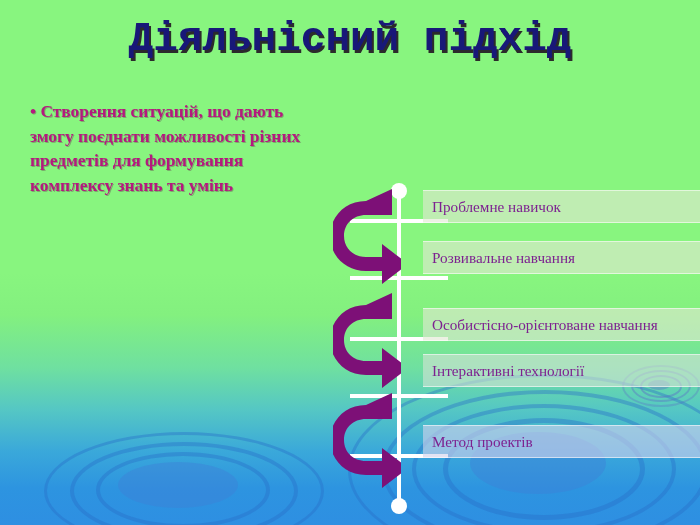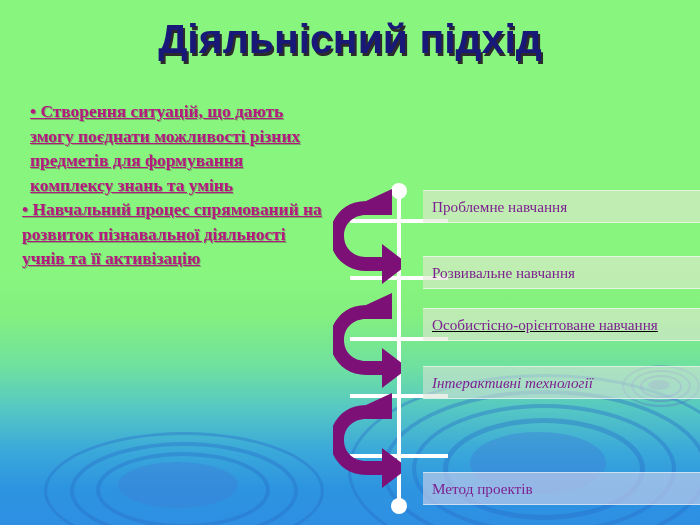--- a/index.html
+++ b/index.html
@@ -46,41 +46,40 @@
     background: rgba(62, 128, 214, 0.45);
   }
 
   
   #title {
     position: absolute;
     left: 0;
     top: 16px;
     width: 700px;
     text-align: center;
-    font-family: Liberation Sans, sans-serif;
+    font-family: Liberation Mono, monospace;
     font-weight: bold;
     font-size: 41px;
     letter-spacing: 0px;
     color: #181878;
     text-shadow: 2px 3px 0 #2b2b2b;
     white-space: nowrap;
   }
 
   
   #body-text {
     position: absolute;
     left: 22px;
     top: 99px;
     width: 300px;
     font-size: 17.4px;
     font-weight: bold;
     line-height: 24.5px;
     color: #b4197e;
     text-shadow: 1px 1px 0 rgba(90,0,60,0.30);
-    text-decoration: underline;
   }
   #body-text p {
     margin: 0;
     text-indent: 0;
   }
   #body-text .lead {
     padding-left: 8px;
   }
 
   
@@ -162,21 +161,20 @@
     <div class="ripple-fill" style="left:648px; top:380px; width:22px; height:10px; background:rgba(90,110,200,0.40);"></div>
     <div class="ripple" style="left:640px; top:375px; width:38px; height:19px; border-width:2px; border-color:rgba(90,110,200,0.45);"></div>
     <div class="ripple" style="left:631px; top:370px; width:56px; height:28px; border-width:2px; border-color:rgba(90,110,200,0.40);"></div>
     <div class="ripple" style="left:622px; top:365px; width:74px; height:38px; border-width:2px; border-color:rgba(90,110,200,0.32);"></div>
   </div>
 
   <div id="title">Діяльнісний підхід</div>
 
   <div id="body-text">
     <p class="lead">• Створення ситуацій, що дають змогу поєднати можливості різних предметів для формування комплексу знань та умінь</p>
-    <p>•  Навчальний процес спрямований на розвиток пізнавальної діяльності учнів та її активізацію</p>
   </div>
 
   <div class="spine"></div>
   <div class="spine-dot top"></div>
   <div class="spine-dot bottom"></div>
 
   <div class="connector" style="top:219px;"></div>
   <div class="connector" style="top:276px;"></div>
   <div class="connector" style="top:337px;"></div>
   <div class="connector" style="top:394px;"></div>
@@ -194,28 +192,28 @@
     </svg>
   </div>
 
   <div class="arrow" style="top:388px;">
     <svg viewBox="0 0 68 104" xmlns="http://www.w3.org/2000/svg" aria-hidden="true">
       <path d="M50 5 L50 31 L24 31 C11 31 2 40 2 52 C2 64 11 73 24 73 L40 73 L40 60 L66 80 L40 100 L40 87 L24 87 C3 87 -12 71 -12 52 C-12 33 3 17 24 17 Z" fill="#7d1077" transform="translate(9,0)"></path>
     </svg>
   </div>
 
   <div class="label-box" style="top:190px;">
-    <span>Проблемне навчання</span>
-  </div>
-  <div class="label-box" style="top:256px;text-align:center;">
+    <span>Проблемне навичок</span>
+  </div>
+  <div class="label-box" style="top:241px;text-align:center;">
     <span>Розвивальне навчання</span>
   </div>
-  <div class="label-box" style="top:308px;text-decoration:underline;">
+  <div class="label-box" style="top:308px;">
     <span>Особистісно-орієнтоване навчання</span>
   </div>
-  <div class="label-box" style="top:366px; background:rgba(214,226,214,0.60);font-style:italic;">
+  <div class="label-box" style="top:354px; background:rgba(214,226,214,0.60);">
     <span>Інтерактивні технології</span>
   </div>
-  <div class="label-box" style="top:425px; background:rgba(208,210,236,0.62);margin-top:47px;">
+  <div class="label-box" style="top:425px; background:rgba(208,210,236,0.62);">
     <span>Метод проектів</span>
   </div>
 
 </div>
 
 </body></html>

